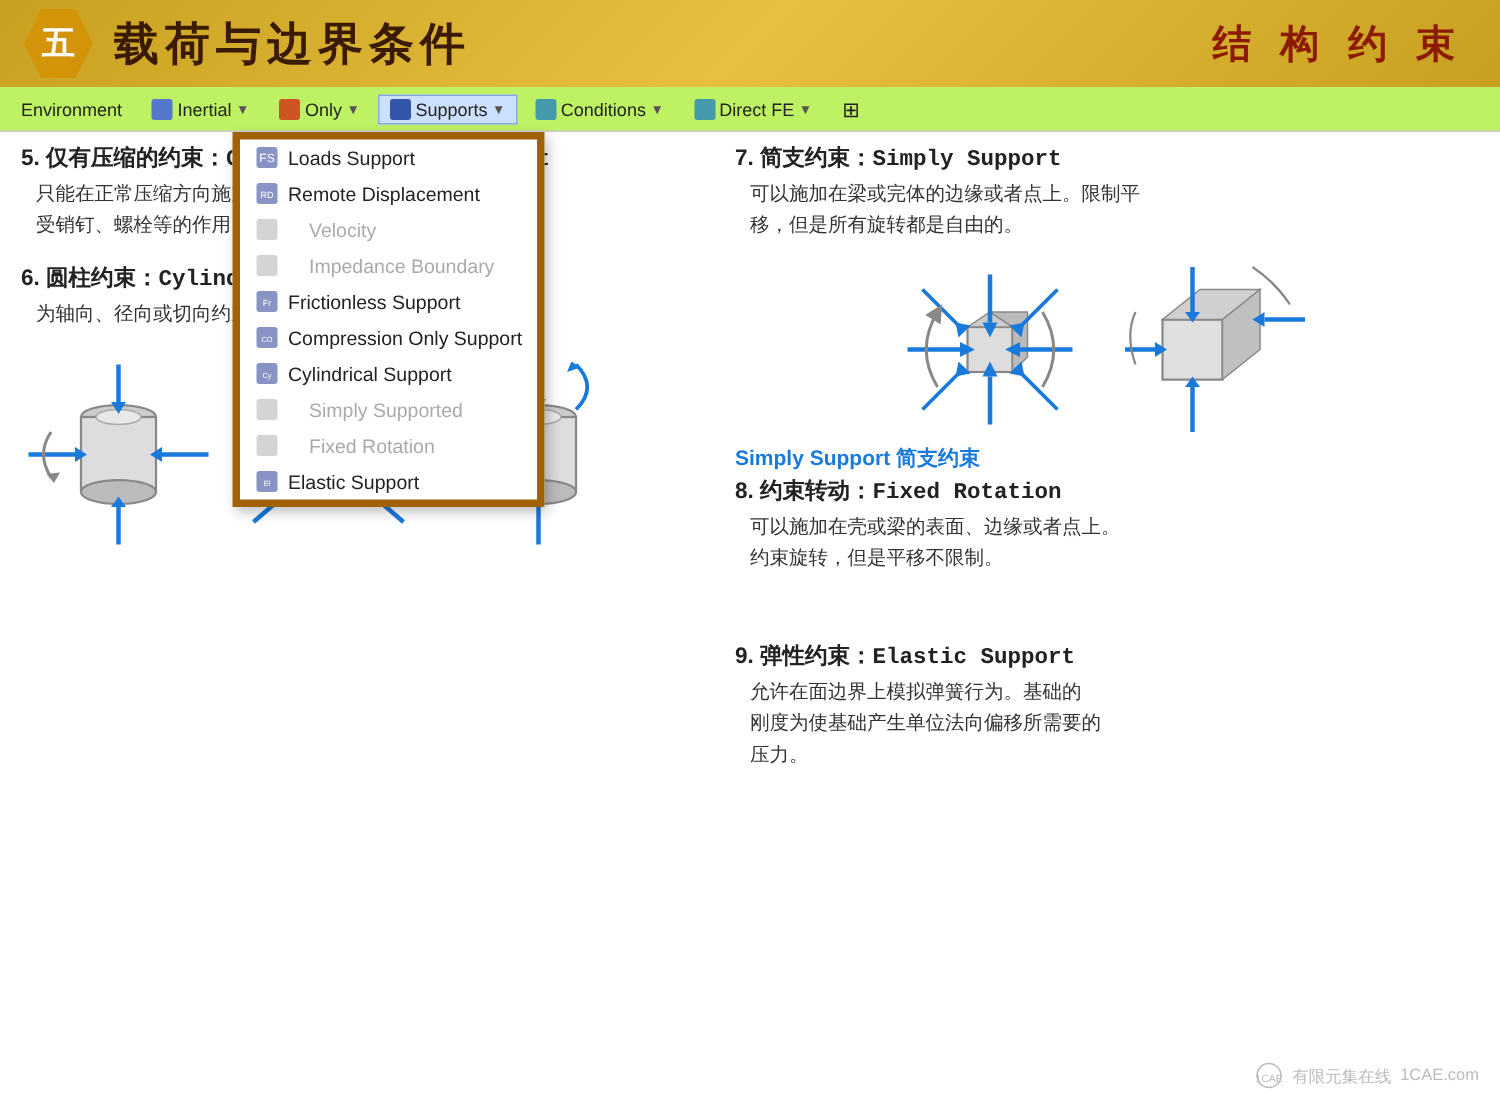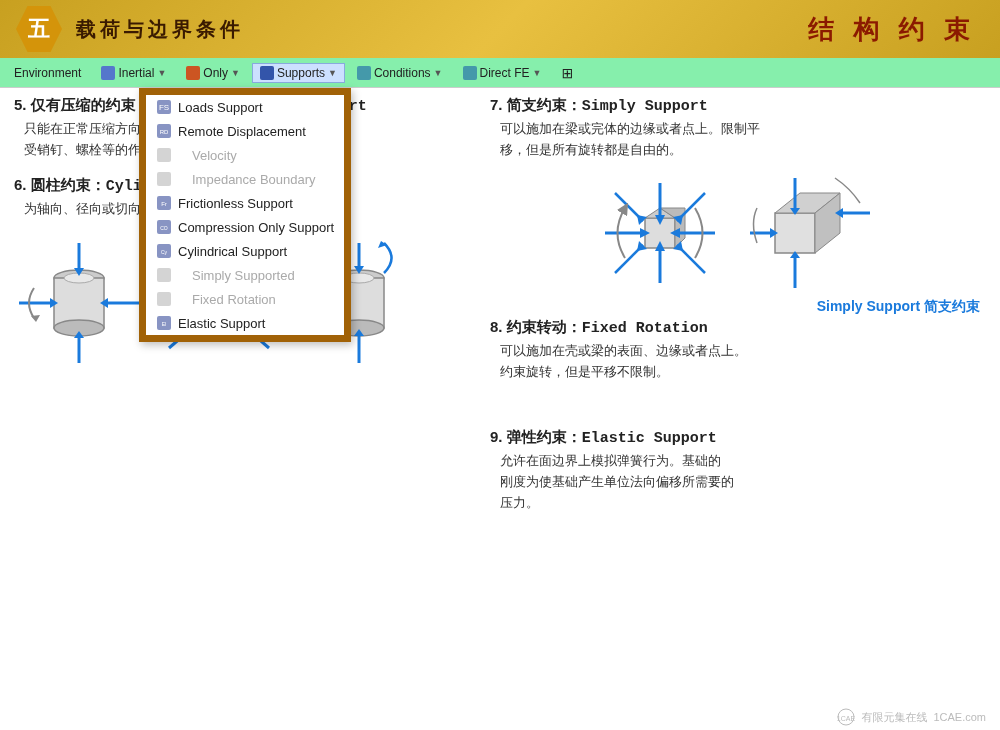--- a/index.html
+++ b/index.html
@@ -32,36 +32,36 @@
       margin-right: 14px;
       flex-shrink: 0;
     }
     .header-hexagon span {
       color: #fff;
       font-size: 22px;
       font-weight: bold;
     }
     .header-title {
       color: #3a1a00;
-      font-size: 20px;
+      font-size: 30px;
       font-weight: bold;
       letter-spacing: 4px;
     }
     .header-subtitle {
       position: absolute;
       right: 24px;
       color: #8b1a00;
       font-size: 26px;
       font-weight: bold;
       letter-spacing: 6px;
     }
 
     
     .toolbar {
-      background: #86efac;
+      background: #bef264;
       border-bottom: 1px solid #ccc;
       height: 30px;
       display: flex;
       align-items: center;
       padding: 0 6px;
       gap: 4px;
       font-size: 12px;
       position: relative;
     }
     .toolbar-btn {
@@ -73,24 +73,24 @@
       display: flex;
       align-items: center;
       gap: 3px;
       color: #222;
     }
     .toolbar-btn .arrow { font-size: 9px; color: #555; }
 
     
     .dropdown-menu {
       position: absolute;
-      left: 139px;
+      left: 155px;
       top: 30px;
       background: #fff;
-      border: 7px solid #a16207;
+      border: 5px solid #a16207;
       box-shadow: 2px 3px 8px rgba(0,0,0,0.25);
       z-index: 100;
       min-width: 190px;
       font-size: 13px;
     }
     .dropdown-item {
       display: flex;
       align-items: center;
       padding: 4px 10px;
       gap: 6px;
@@ -344,21 +344,21 @@
         <polygon points="25,55 33,60 25,65" fill="#1a7adc"></polygon>
         <line x1="50" y1="115" x2="50" y2="85" stroke="#1a7adc" stroke-width="3"></line>
         <polygon points="45,85 50,78 55,85" fill="#1a7adc"></polygon>
         <line x1="125" y1="40" x2="98" y2="40" stroke="#1a7adc" stroke-width="3"></line>
         <polygon points="98,35 90,40 98,45" fill="#1a7adc"></polygon>
 
         <path d="M 12,35 Q 5,50 12,70" fill="none" stroke="#888" stroke-width="1.5"></path>
         <path d="M 90,5 Q 105,15 115,30" fill="none" stroke="#888" stroke-width="1.5"></path>
       </svg>
     </div>
-    <div style="text-align:right; margin-top:4px;">
+    <div style="text-align:left; margin-top:4px;">
       <span style="color:#1a7adc; font-size:14px; font-weight:bold;">Simply Support 简支约束</span>
     </div>
   </div>
 
   <div style="position:absolute; top:230px; left:490px; width:490px;">
     <div class="section-heading">
       <span>8.</span>
       <span>约束转动：</span><span style="font-family:'Courier New',monospace;">Fixed Rotation</span>
     </div>
     <div class="section-body">

